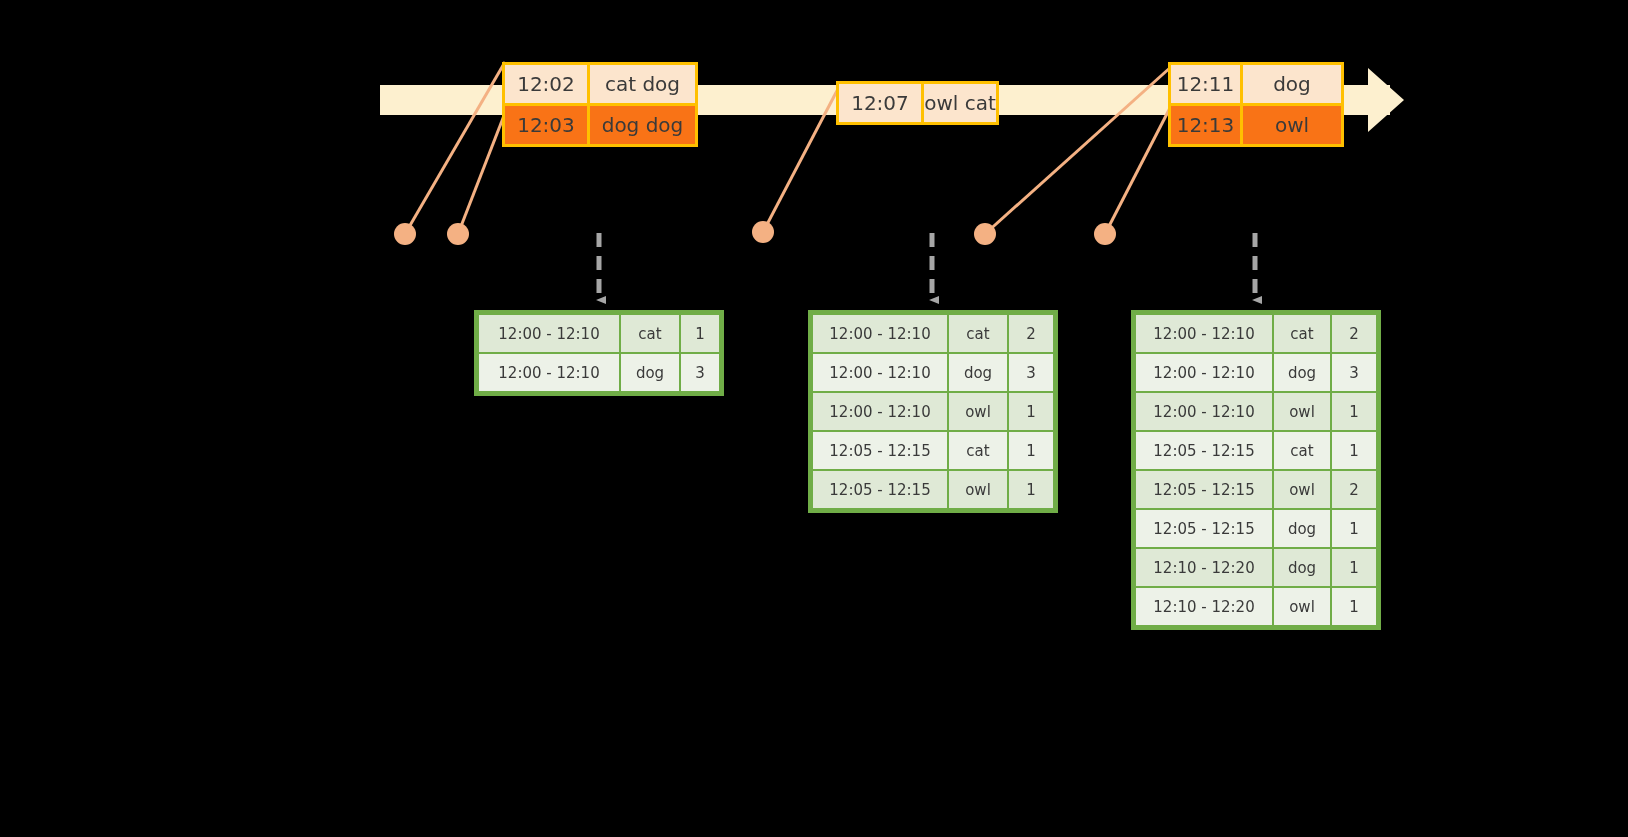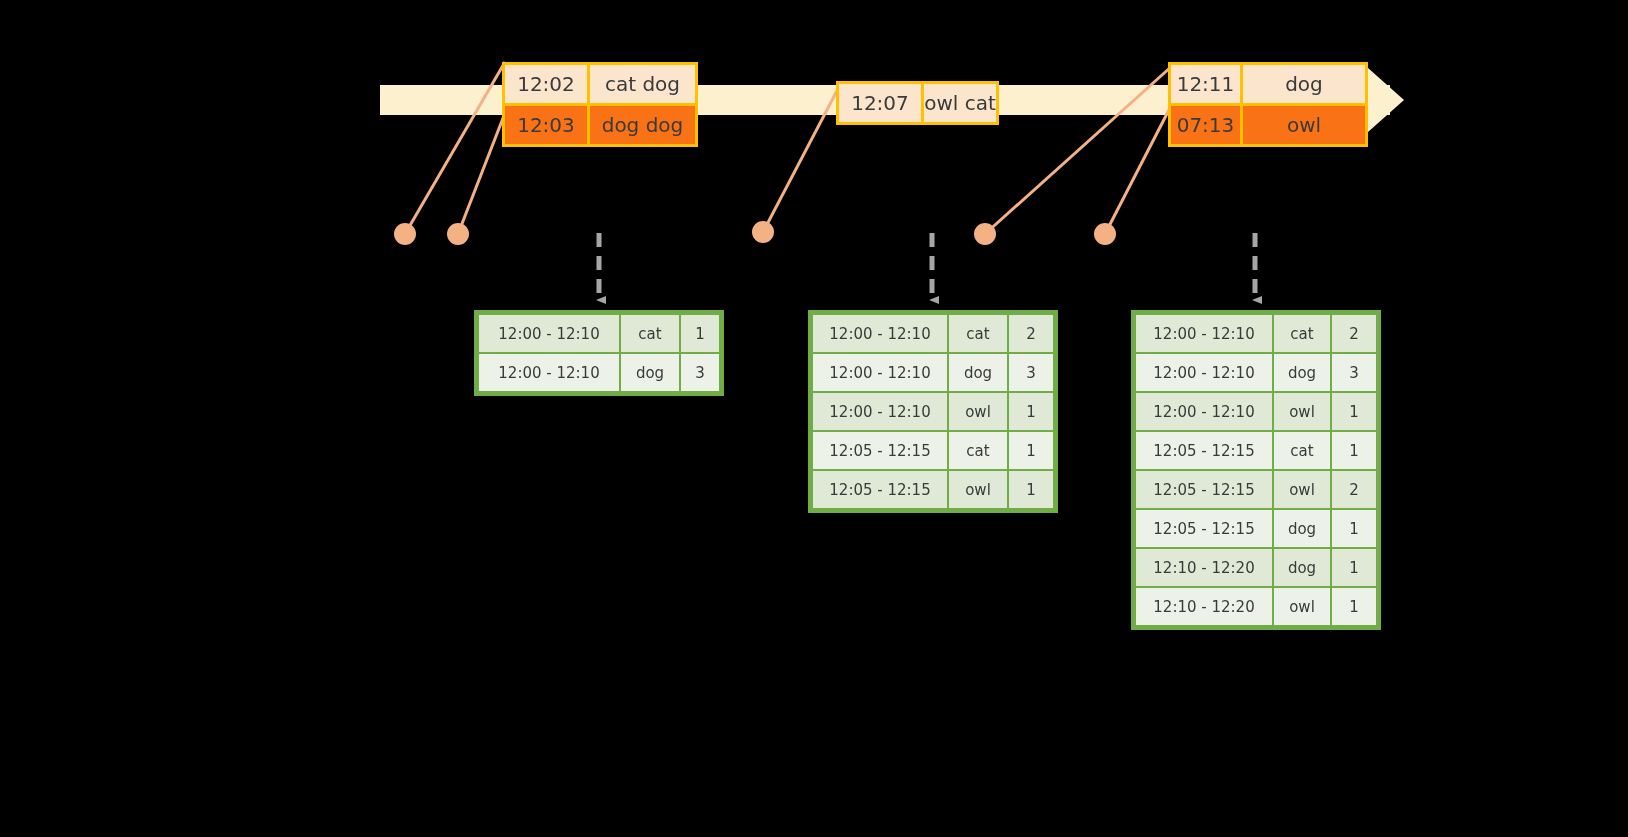--- a/index.html
+++ b/index.html
@@ -38,21 +38,21 @@
   .evt .cell{
     display:flex;align-items:center;justify-content:center;
     font-size:20px;color:#3a3a3a;background:#f97316;
     box-sizing:border-box;
   }
   .evt .cell-time{width:85px;border-right:3px solid #ffc000;}
   .evt .cell-val{flex:1;}
 
   #evt1{left:502px;top:62px;width:196px;}
   #evt2{left:836px;top:81px;width:163px;text-align:right;}
-  #evt3{left:1168px;top:62px;width:200px;}
+  #evt3{left:1168px;top:62px;width:176px;}
   #evt3 .cell-time{width:72px;}
 
   
   .dot{
     position:absolute;width:22px;height:22px;border-radius:50%;
     background:#f4b183;
   }
 
   
   .gtable{
@@ -137,21 +137,21 @@
       <div class="cell cell-val">owl cat</div>
     </div>
   </div>
 
   <div class="evt" id="evt3">
     <div class="evt-row shade">
       <div class="cell cell-time">12:11</div>
       <div class="cell cell-val">dog</div>
     </div>
     <div class="evt-row">
-      <div class="cell cell-time">07:13</div>
+      <div class="cell cell-time">12:13</div>
       <div class="cell cell-val">owl</div>
     </div>
   </div>
 
   <div class="gtable" id="tbl1">
       <div class="grow odd">
         <div class="gcell gcell-win">12:00 - 12:10</div>
         <div class="gcell gcell-key">cat</div>
         <div class="gcell gcell-cnt">1</div>
       </div>

